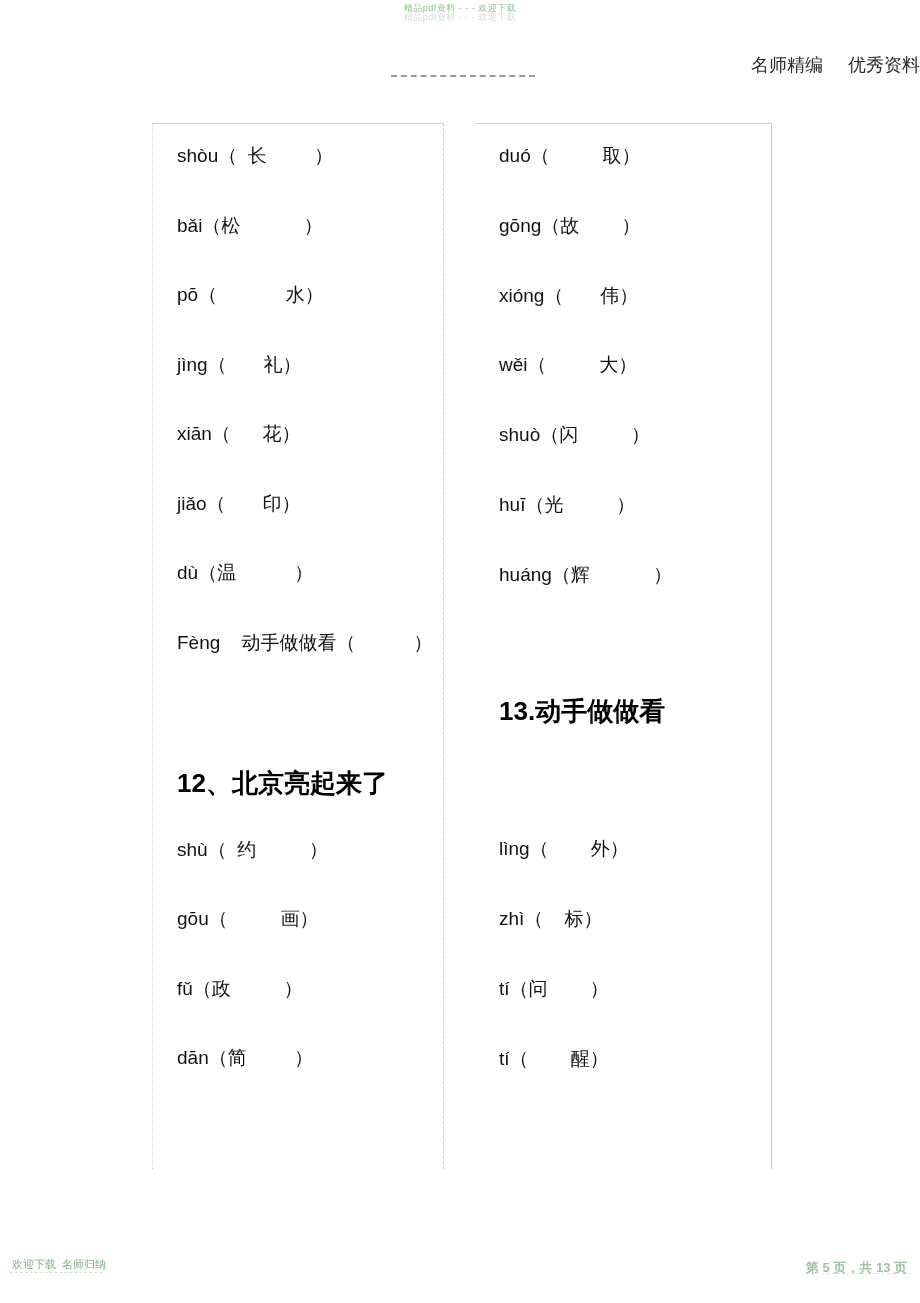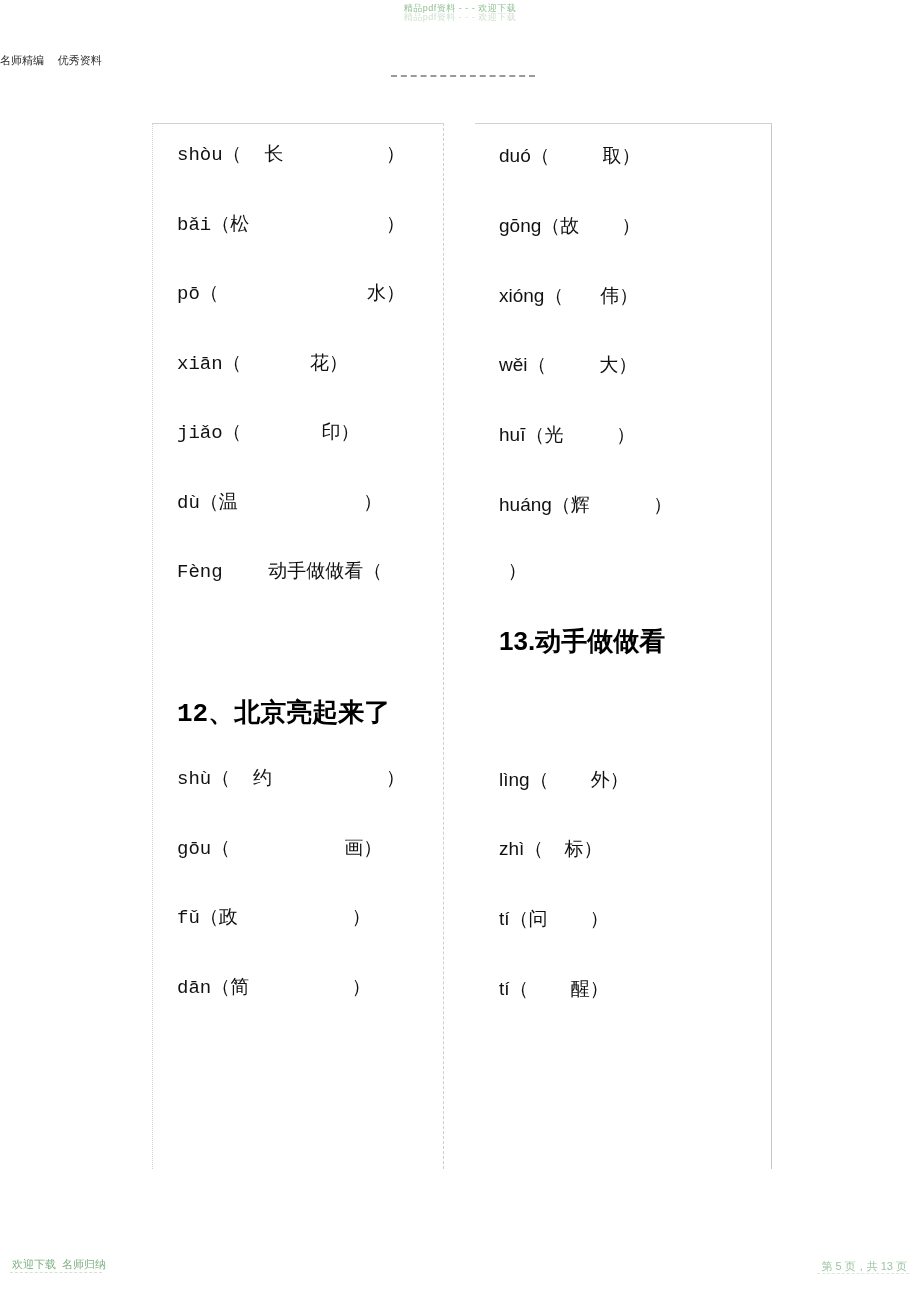--- a/index.html
+++ b/index.html
@@ -42,25 +42,24 @@
     letter-spacing: 0.5px;
     white-space: nowrap;
   }
 
   
   .doc-header {
     position: absolute;
     top: 53px;
     left: 0;
     width: 920px;
-    text-align: left;
-    font-size: 11px;
+    text-align: right;
+    font-size: 18px;
     color: #2b2b2b;
     white-space: pre;
-    font-family: Liberation Serif, serif;
   }
   .doc-header-rule {
     position: absolute;
     top: 75px;
     left: 391px;
     width: 144px;
     border-top: 2px dashed #9a9a9a;
   }
 
   
@@ -90,21 +89,21 @@
     margin: 0;
     list-style: none;
   }
   .entry {
     font-size: 19px;
     line-height: 1;
     white-space: pre;
     color: #111111;
     padding-left: 24px;
   }
-  .entry-left  { height: 69.5px; font-family: Liberation Mono, monospace; }
+  .entry-left  { height: 69.5px; }
   .entry-right { height: 69.8px; }
   .entry .txt { display: inline-block; padding-top: 22px; }
 
   .section-title {
     font-size: 26px;
     font-weight: bold;
     white-space: pre;
     color: #000000;
     padding-left: 24px;
   }
@@ -125,23 +124,24 @@
     position: absolute;
     left: 10px;
     top: 1272px;
     width: 92px;
     border-top: 1px dashed #cfe3d0;
   }
   .footer-right {
     position: absolute;
     right: 13px;
     top: 1259px;
-    font-size: 11px;
+    font-size: 13px;
     color: #9ec3a1;
     white-space: pre;
+    font-weight: bold;
   }
   .footer-right-rule {
     position: absolute;
     right: 11px;
     top: 1273px;
     width: 92px;
     border-top: 1px dashed #d8e8d9;
   }
 </style>
 </head>
@@ -153,39 +153,41 @@
   <div class="top-watermark-shadow">精品pdf资料 - - - 欢迎下载</div>
 
   <div class="doc-header">名师精编     优秀资料</div>
   <div class="doc-header-rule"></div>
 
   <div class="table-col left">
     <ul class="cell-list">
       <li class="entry entry-left"><span class="txt">shòu（  长         ）</span></li>
       <li class="entry entry-left"><span class="txt">bǎi（松            ）</span></li>
       <li class="entry entry-left"><span class="txt">pō（             水）</span></li>
+      <li class="entry entry-left"><span class="txt">jìng（       礼）</span></li>
       <li class="entry entry-left"><span class="txt">xiān（      花）</span></li>
       <li class="entry entry-left"><span class="txt">jiǎo（       印）</span></li>
       <li class="entry entry-left"><span class="txt">dù（温           ）</span></li>
       <li class="entry entry-left"><span class="txt">Fèng    动手做做看（           ）</span></li>
       <li class="spacer-left"></li>
       <li class="entry entry-left"><span class="txt section-title" style="padding-left:0">12、北京亮起来了</span></li>
       <li class="entry entry-left"><span class="txt">shù（  约          ）</span></li>
       <li class="entry entry-left"><span class="txt">gōu（          画）</span></li>
       <li class="entry entry-left"><span class="txt">fǔ（政          ）</span></li>
       <li class="entry entry-left"><span class="txt">dān（简         ）</span></li>
     </ul>
   </div>
 
   <div class="table-col right">
     <ul class="cell-list">
       <li class="entry entry-right"><span class="txt">duó（          取）</span></li>
       <li class="entry entry-right"><span class="txt">gōng（故        ）</span></li>
       <li class="entry entry-right"><span class="txt">xióng（       伟）</span></li>
       <li class="entry entry-right"><span class="txt">wěi（          大）</span></li>
+      <li class="entry entry-right"><span class="txt">shuò（闪          ）</span></li>
       <li class="entry entry-right"><span class="txt">huī（光          ）</span></li>
       <li class="entry entry-right"><span class="txt">huáng（辉            ）</span></li>
       <li class="spacer-right"></li>
       <li class="entry entry-right"><span class="txt section-title" style="padding-left:0">13.动手做做看</span></li>
       <li class="spacer-right2"></li>
       <li class="entry entry-right"><span class="txt">lìng（        外）</span></li>
       <li class="entry entry-right"><span class="txt">zhì（    标）</span></li>
       <li class="entry entry-right"><span class="txt">tí（问        ）</span></li>
       <li class="entry entry-right"><span class="txt">tí（        醒）</span></li>
     </ul>

